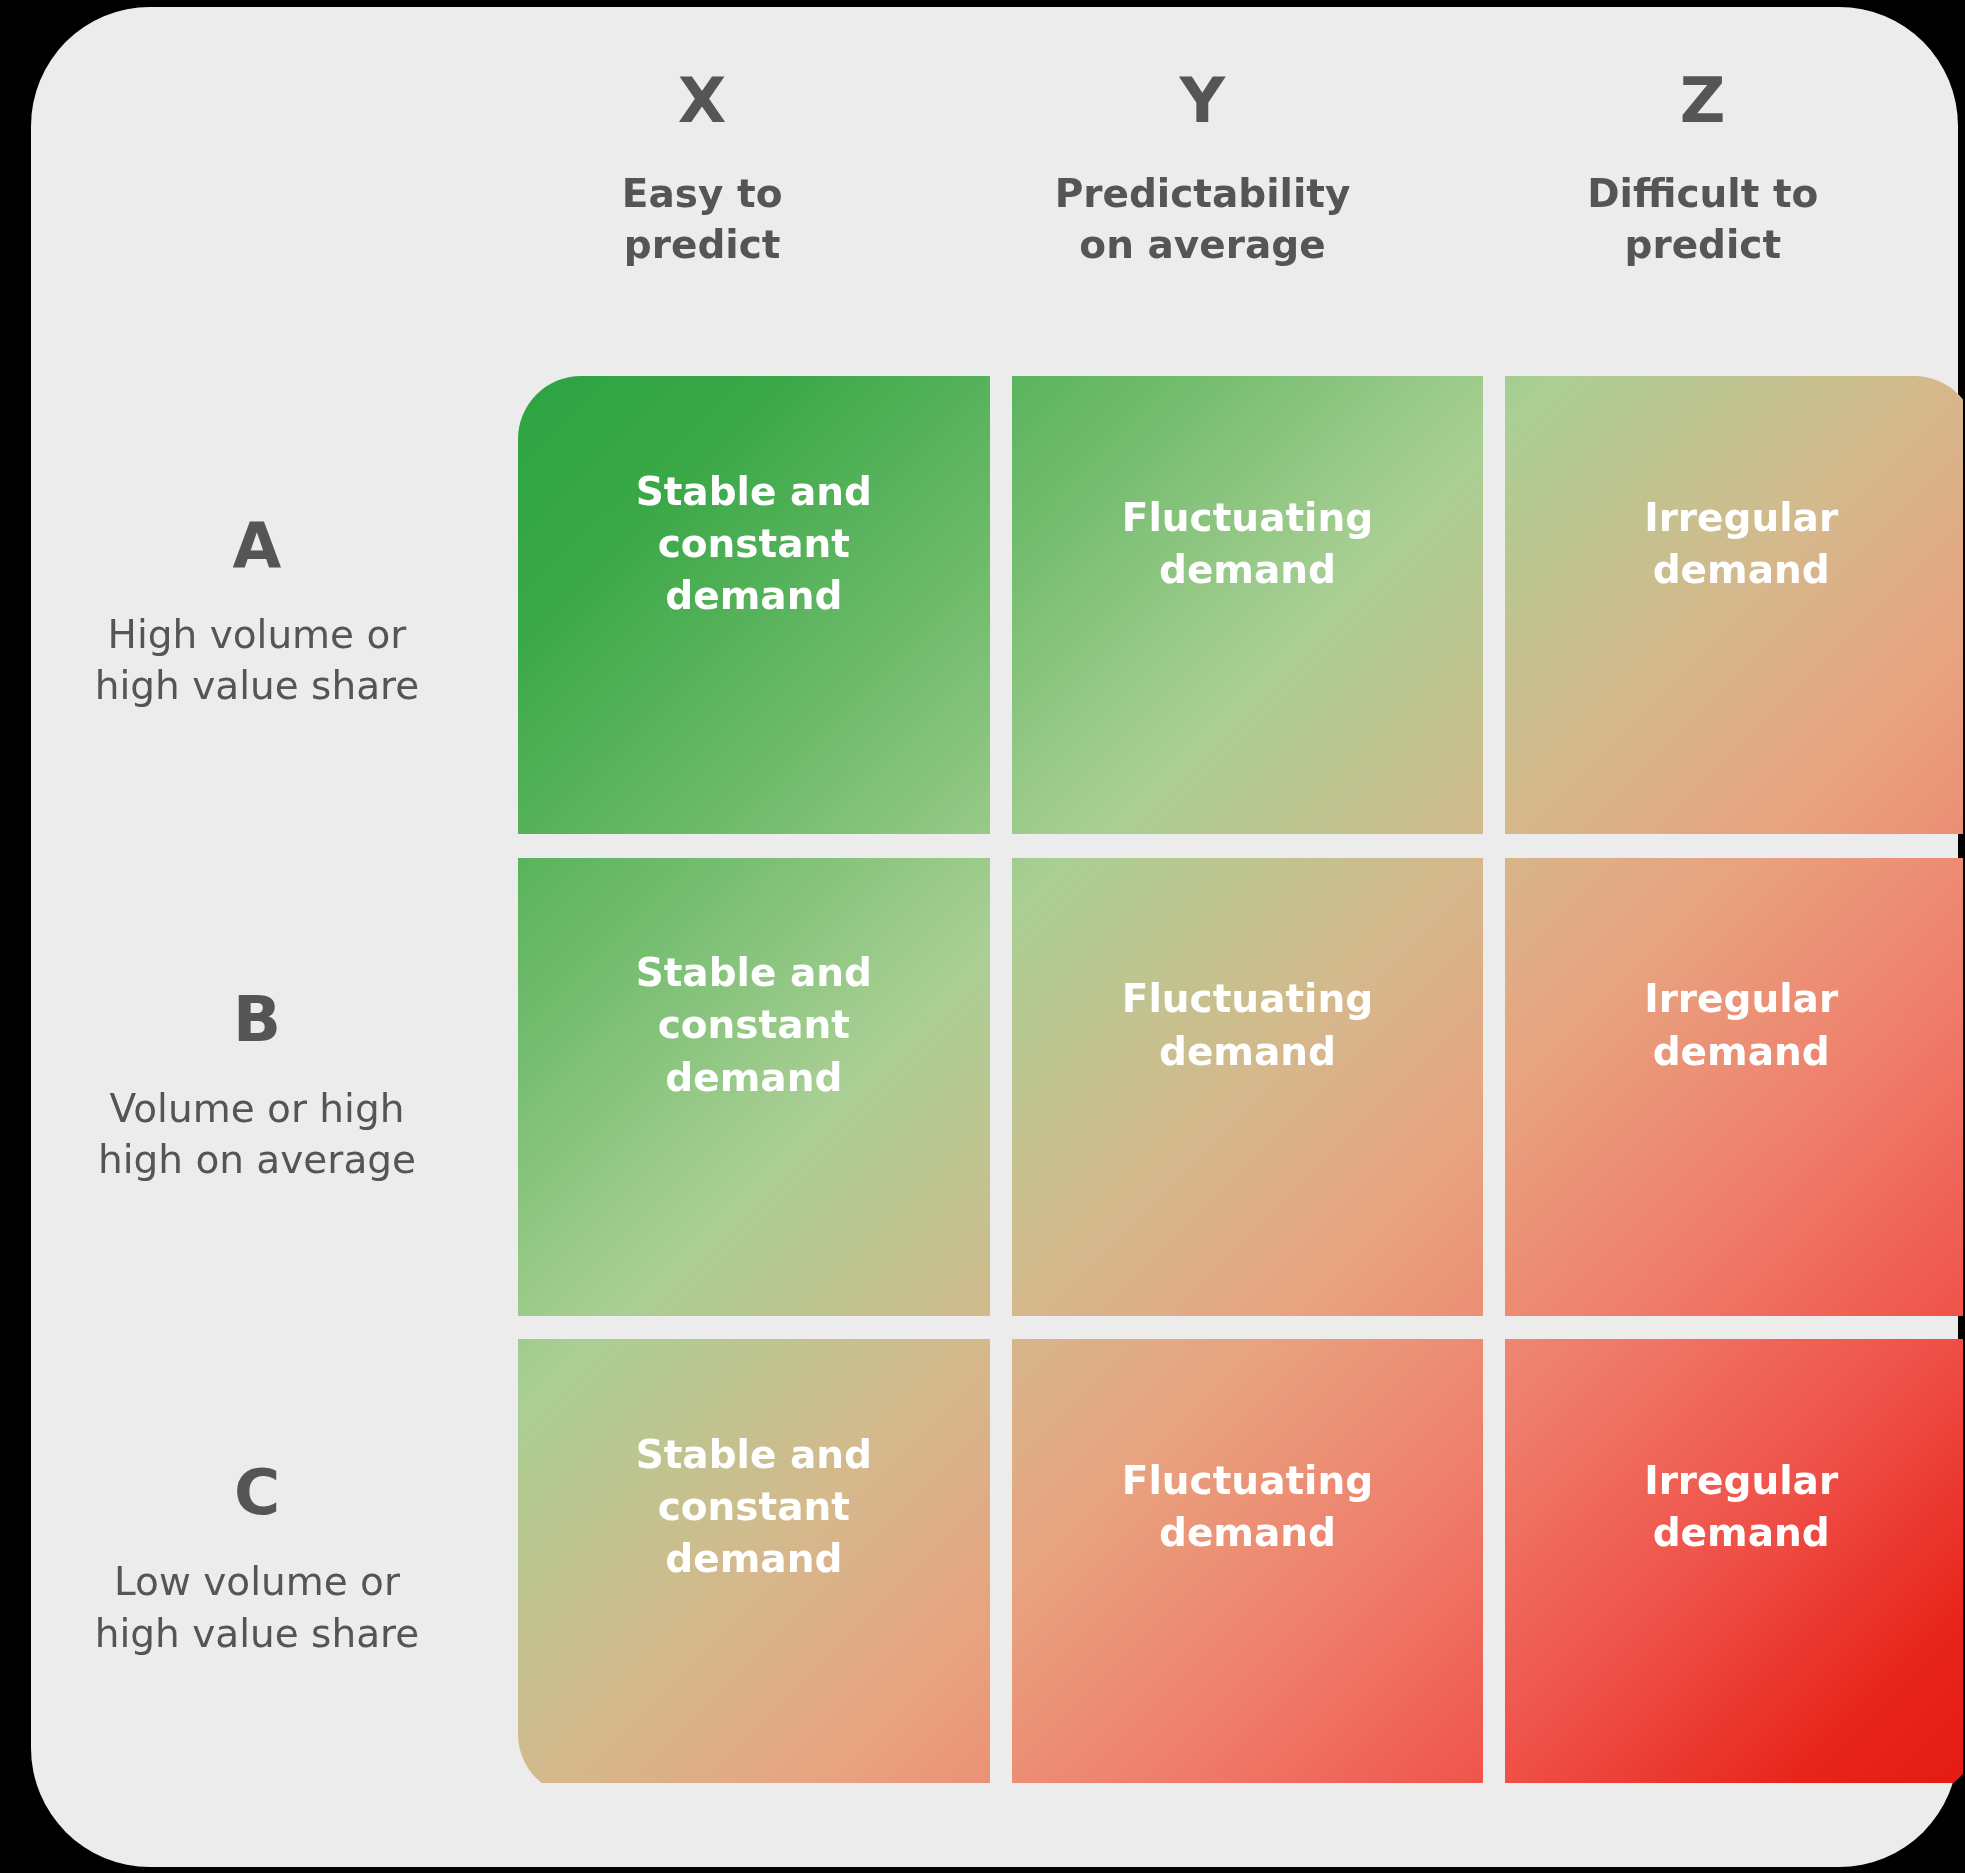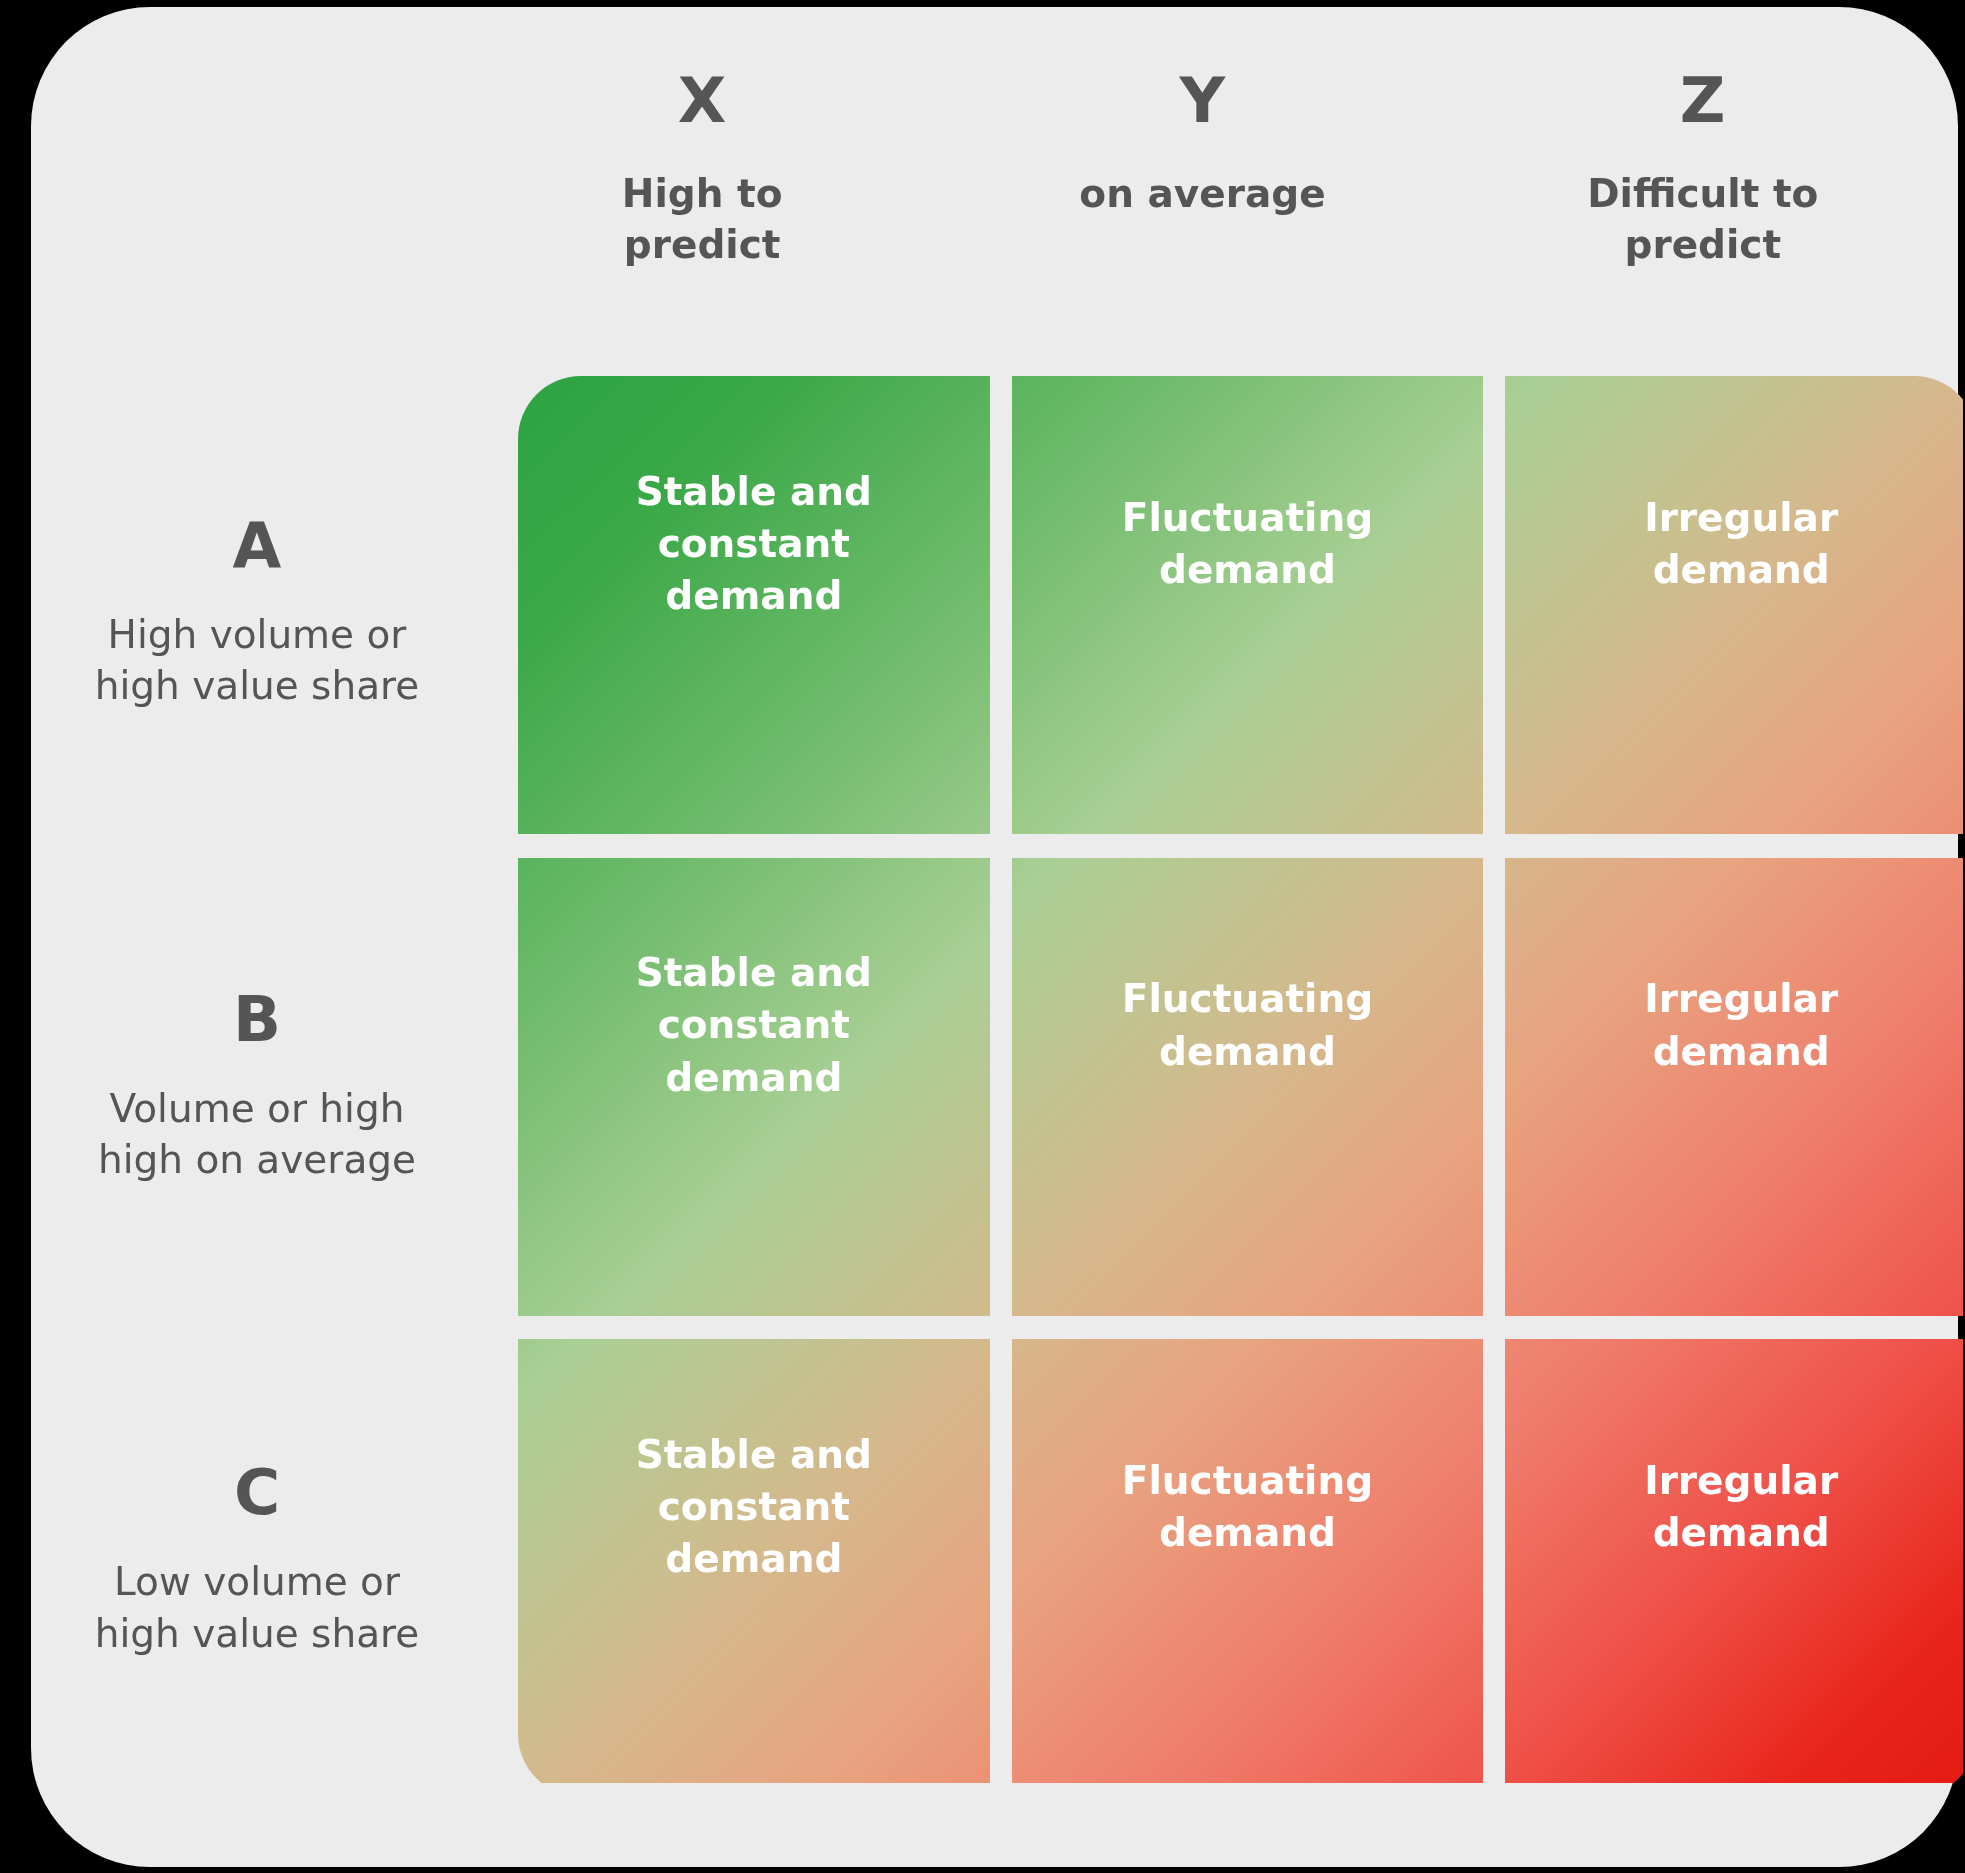--- a/index.html
+++ b/index.html
@@ -157,27 +157,28 @@
 </style>
 </head>
 <body>
 
 <div id="matrix-card">
 
   <div class="col-headers">
     <div class="col-head">
       <div class="col-letter">X</div>
       <div class="col-sub">
-        <div>High to</div>
+        <div>Easy to</div>
         <div>predict</div>
       </div>
     </div>
     <div class="col-head">
       <div class="col-letter">Y</div>
       <div class="col-sub">
+        <div>Predictability</div>
         <div>on average</div>
       </div>
     </div>
     <div class="col-head">
       <div class="col-letter">Z</div>
       <div class="col-sub">
         <div>Difficult to</div>
         <div>predict</div>
       </div>
     </div>

